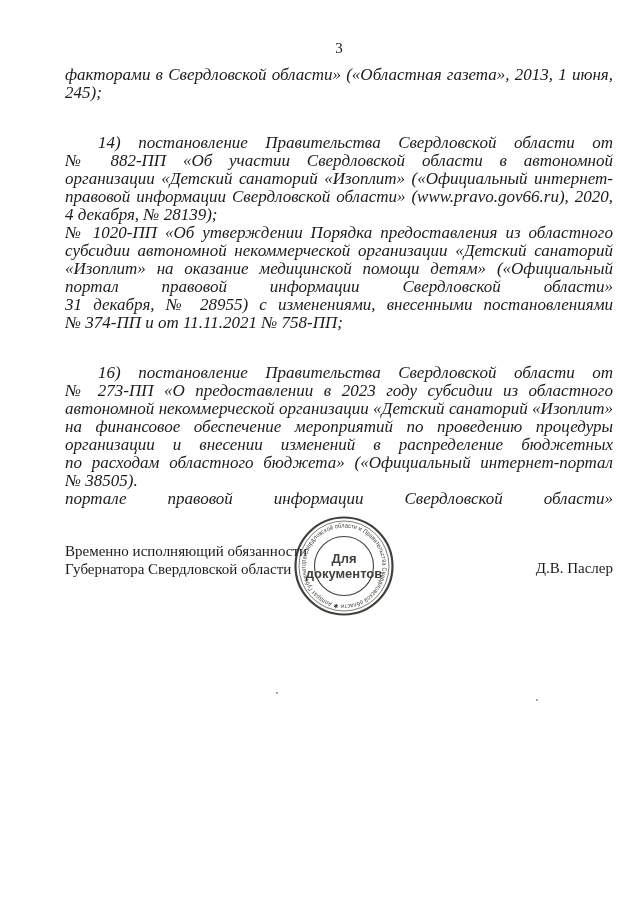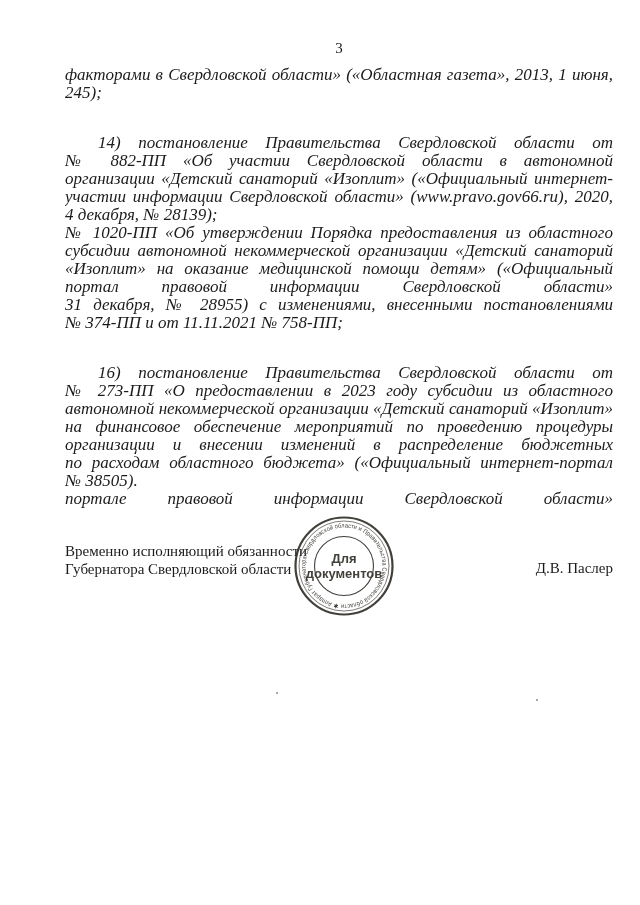--- a/index.html
+++ b/index.html
@@ -79,21 +79,21 @@
 <div class="page">
 
   <div class="page-number">3</div>
 
   <div class="doc-body" id="doc-body">
       <div class="line">факторами в Свердловской области» («Областная газета», 2013, 1 июня, № 242–</div>
       <div class="line para-end">245);</div>
       <div class="line indent">14) постановление Правительства Свердловской области от 03.12.2020</div>
       <div class="line">№ 882-ПП «Об участии Свердловской области в автономной некоммерческой</div>
       <div class="line">организации «Детский санаторий «Изоплит» («Официальный интернет-портал</div>
-      <div class="line">участии информации Свердловской области» (www.pravo.gov66.ru), 2020,</div>
+      <div class="line">правовой информации Свердловской области» (www.pravo.gov66.ru), 2020,</div>
       <div class="line para-end">4 декабря, № 28139);</div>
       <div class="line">№ 1020-ПП «Об утверждении Порядка предоставления из областного бюджета</div>
       <div class="line">субсидии автономной некоммерческой организации «Детский санаторий</div>
       <div class="line">«Изоплит» на оказание медицинской помощи детям» («Официальный интернет-</div>
       <div class="line">портал правовой информации Свердловской области» (www.pravo.gov66.ru), 2020,</div>
       <div class="line">31 декабря, № 28955) с изменениями, внесенными постановлениями</div>
       <div class="line para-end">№ 374-ПП и от 11.11.2021 № 758-ПП;</div>
       <div class="line indent">16) постановление Правительства Свердловской области от 14.04.2023</div>
       <div class="line">№ 273-ПП «О предоставлении в 2023 году субсидии из областного бюджета</div>
       <div class="line">автономной некоммерческой организации «Детский санаторий «Изоплит»</div>

